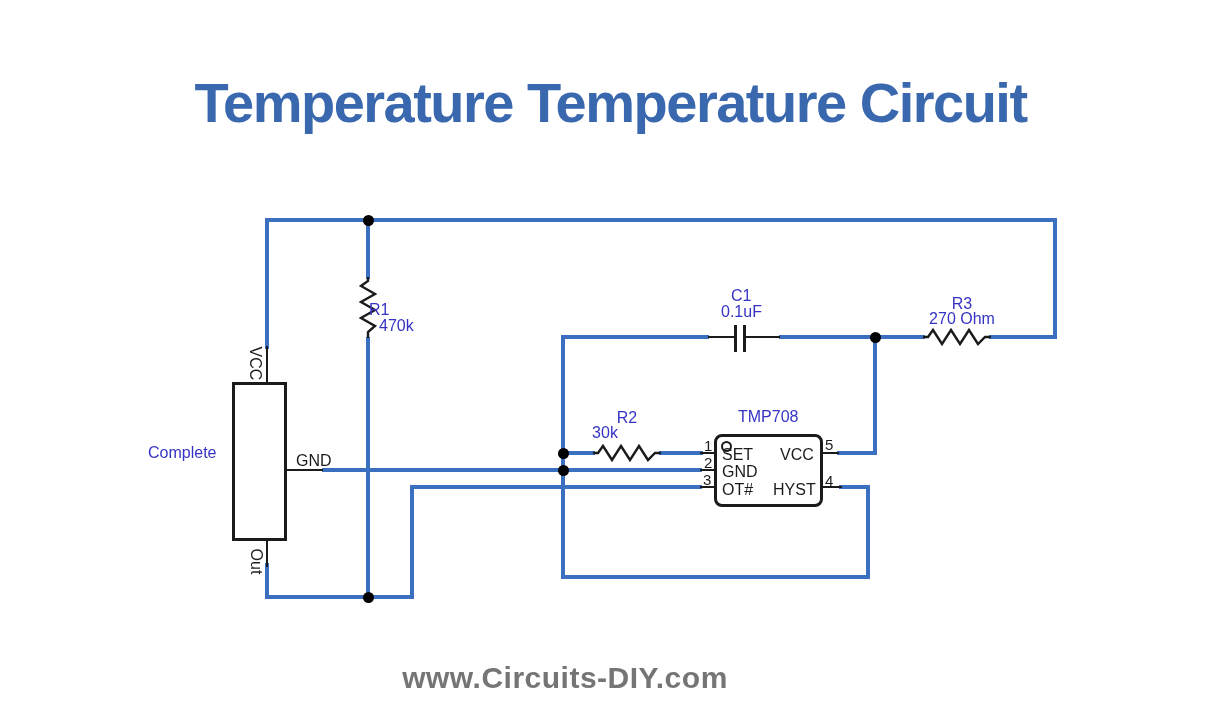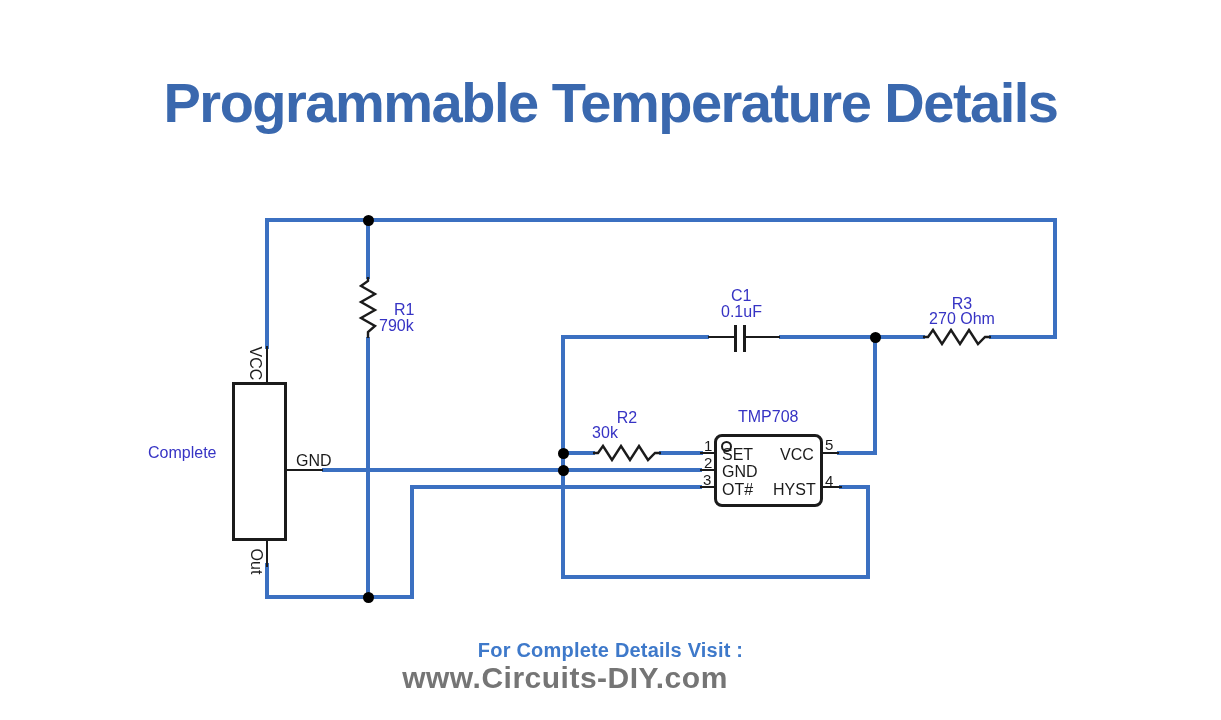--- a/index.html
+++ b/index.html
@@ -47,21 +47,21 @@
     position:absolute;left:0;top:661px;width:1130px;text-align:center;
     font-size:30px;font-weight:bold;color:var(--footer-gray);letter-spacing:0.5px;
   }
   svg.res{position:absolute;overflow:visible;}
 </style>
 </head>
 <body>
 
 <div id="canvas">
 
-  <div id="title">Programmable Temperature Details</div>
+  <div id="title">Temperature Temperature Circuit</div>
 
   <div class="wire h" style="left:267px;top:218px;width:790px;"></div>
   <div class="wire v" style="left:265px;top:218px;height:131px;"></div>
   <div class="wire v" style="left:366px;top:218px;height:61px;"></div>
   <div class="wire v" style="left:366px;top:337px;height:262px;"></div>
   <div class="wire h" style="left:265px;top:595px;width:149px;"></div>
   <div class="wire v" style="left:265px;top:563px;height:36px;"></div>
   <div class="wire v" style="left:410px;top:485px;height:114px;"></div>
   <div class="wire h" style="left:410px;top:485px;width:292px;"></div>
   <div class="wire h" style="left:322px;top:468px;width:380px;"></div>
@@ -89,22 +89,22 @@
   <div class="blk h" style="left:287px;top:469px;width:36px;"></div>
   <div class="blk v" style="left:266px;top:539px;height:28px;"></div>
   <div class="lbl indigo" style="left:148px;top:444px;">Complete</div>
   <div class="lbl dark rot-cw" style="left:239px;top:355px;">VCC</div>
   <div class="lbl dark" style="left:296px;top:452px;">GND</div>
   <div class="lbl dark rot-cw" style="left:244px;top:553px;">Out</div>
 
   <svg class="res" style="left:359px;top:277px;" width="18" height="61" viewBox="0 0 18 61">
     <polyline points="9,0 9,4 2,9 16,17 2,25 16,33 2,41 16,49 9,55 9,61" fill="none" stroke="#1b1b1b" stroke-width="2.4"></polyline>
   </svg>
-  <div class="lbl indigo" style="left:394px;top:301px;">R1</div>
-  <div class="lbl indigo" style="left:379px;top:317px;">790k</div>
+  <div class="lbl indigo" style="left:369px;top:301px;">R1</div>
+  <div class="lbl indigo" style="left:379px;top:317px;">470k</div>
 
   <svg class="res" style="left:593px;top:444px;" width="68" height="18" viewBox="0 0 68 18">
     <polyline points="0,9 5,9 10,2 19,16 28,2 37,16 46,2 55,16 62,9 68,9" fill="none" stroke="#1b1b1b" stroke-width="2.4"></polyline>
   </svg>
   <div class="lbl indigo ctr" style="left:596px;top:409px;width:62px;">R2</div>
   <div class="lbl indigo ctr" style="left:574px;top:424px;width:62px;">30k</div>
 
   <svg class="res" style="left:923px;top:328px;" width="68" height="18" viewBox="0 0 68 18">
     <polyline points="0,9 5,9 10,2 19,16 28,2 37,16 46,2 55,16 62,9 68,9" fill="none" stroke="#1b1b1b" stroke-width="2.4"></polyline>
   </svg>
@@ -133,16 +133,15 @@
   <div class="pin-num" style="left:703px;top:472px;">3</div>
   <div class="pin-num" style="left:825px;top:437px;">5</div>
   <div class="pin-num" style="left:825px;top:473px;">4</div>
 
   <div class="lbl dark" style="left:722px;top:446px;">SET</div>
   <div class="lbl dark" style="left:722px;top:463px;">GND</div>
   <div class="lbl dark" style="left:722px;top:481px;">OT#</div>
   <div class="lbl dark" style="left:780px;top:446px;">VCC</div>
   <div class="lbl dark" style="left:773px;top:481px;">HYST</div>
 
-  <div id="footer-visit">For Complete Details Visit :</div>
   <div id="footer-site">www.Circuits-DIY.com</div>
 
 </div>
 
 </body></html>

